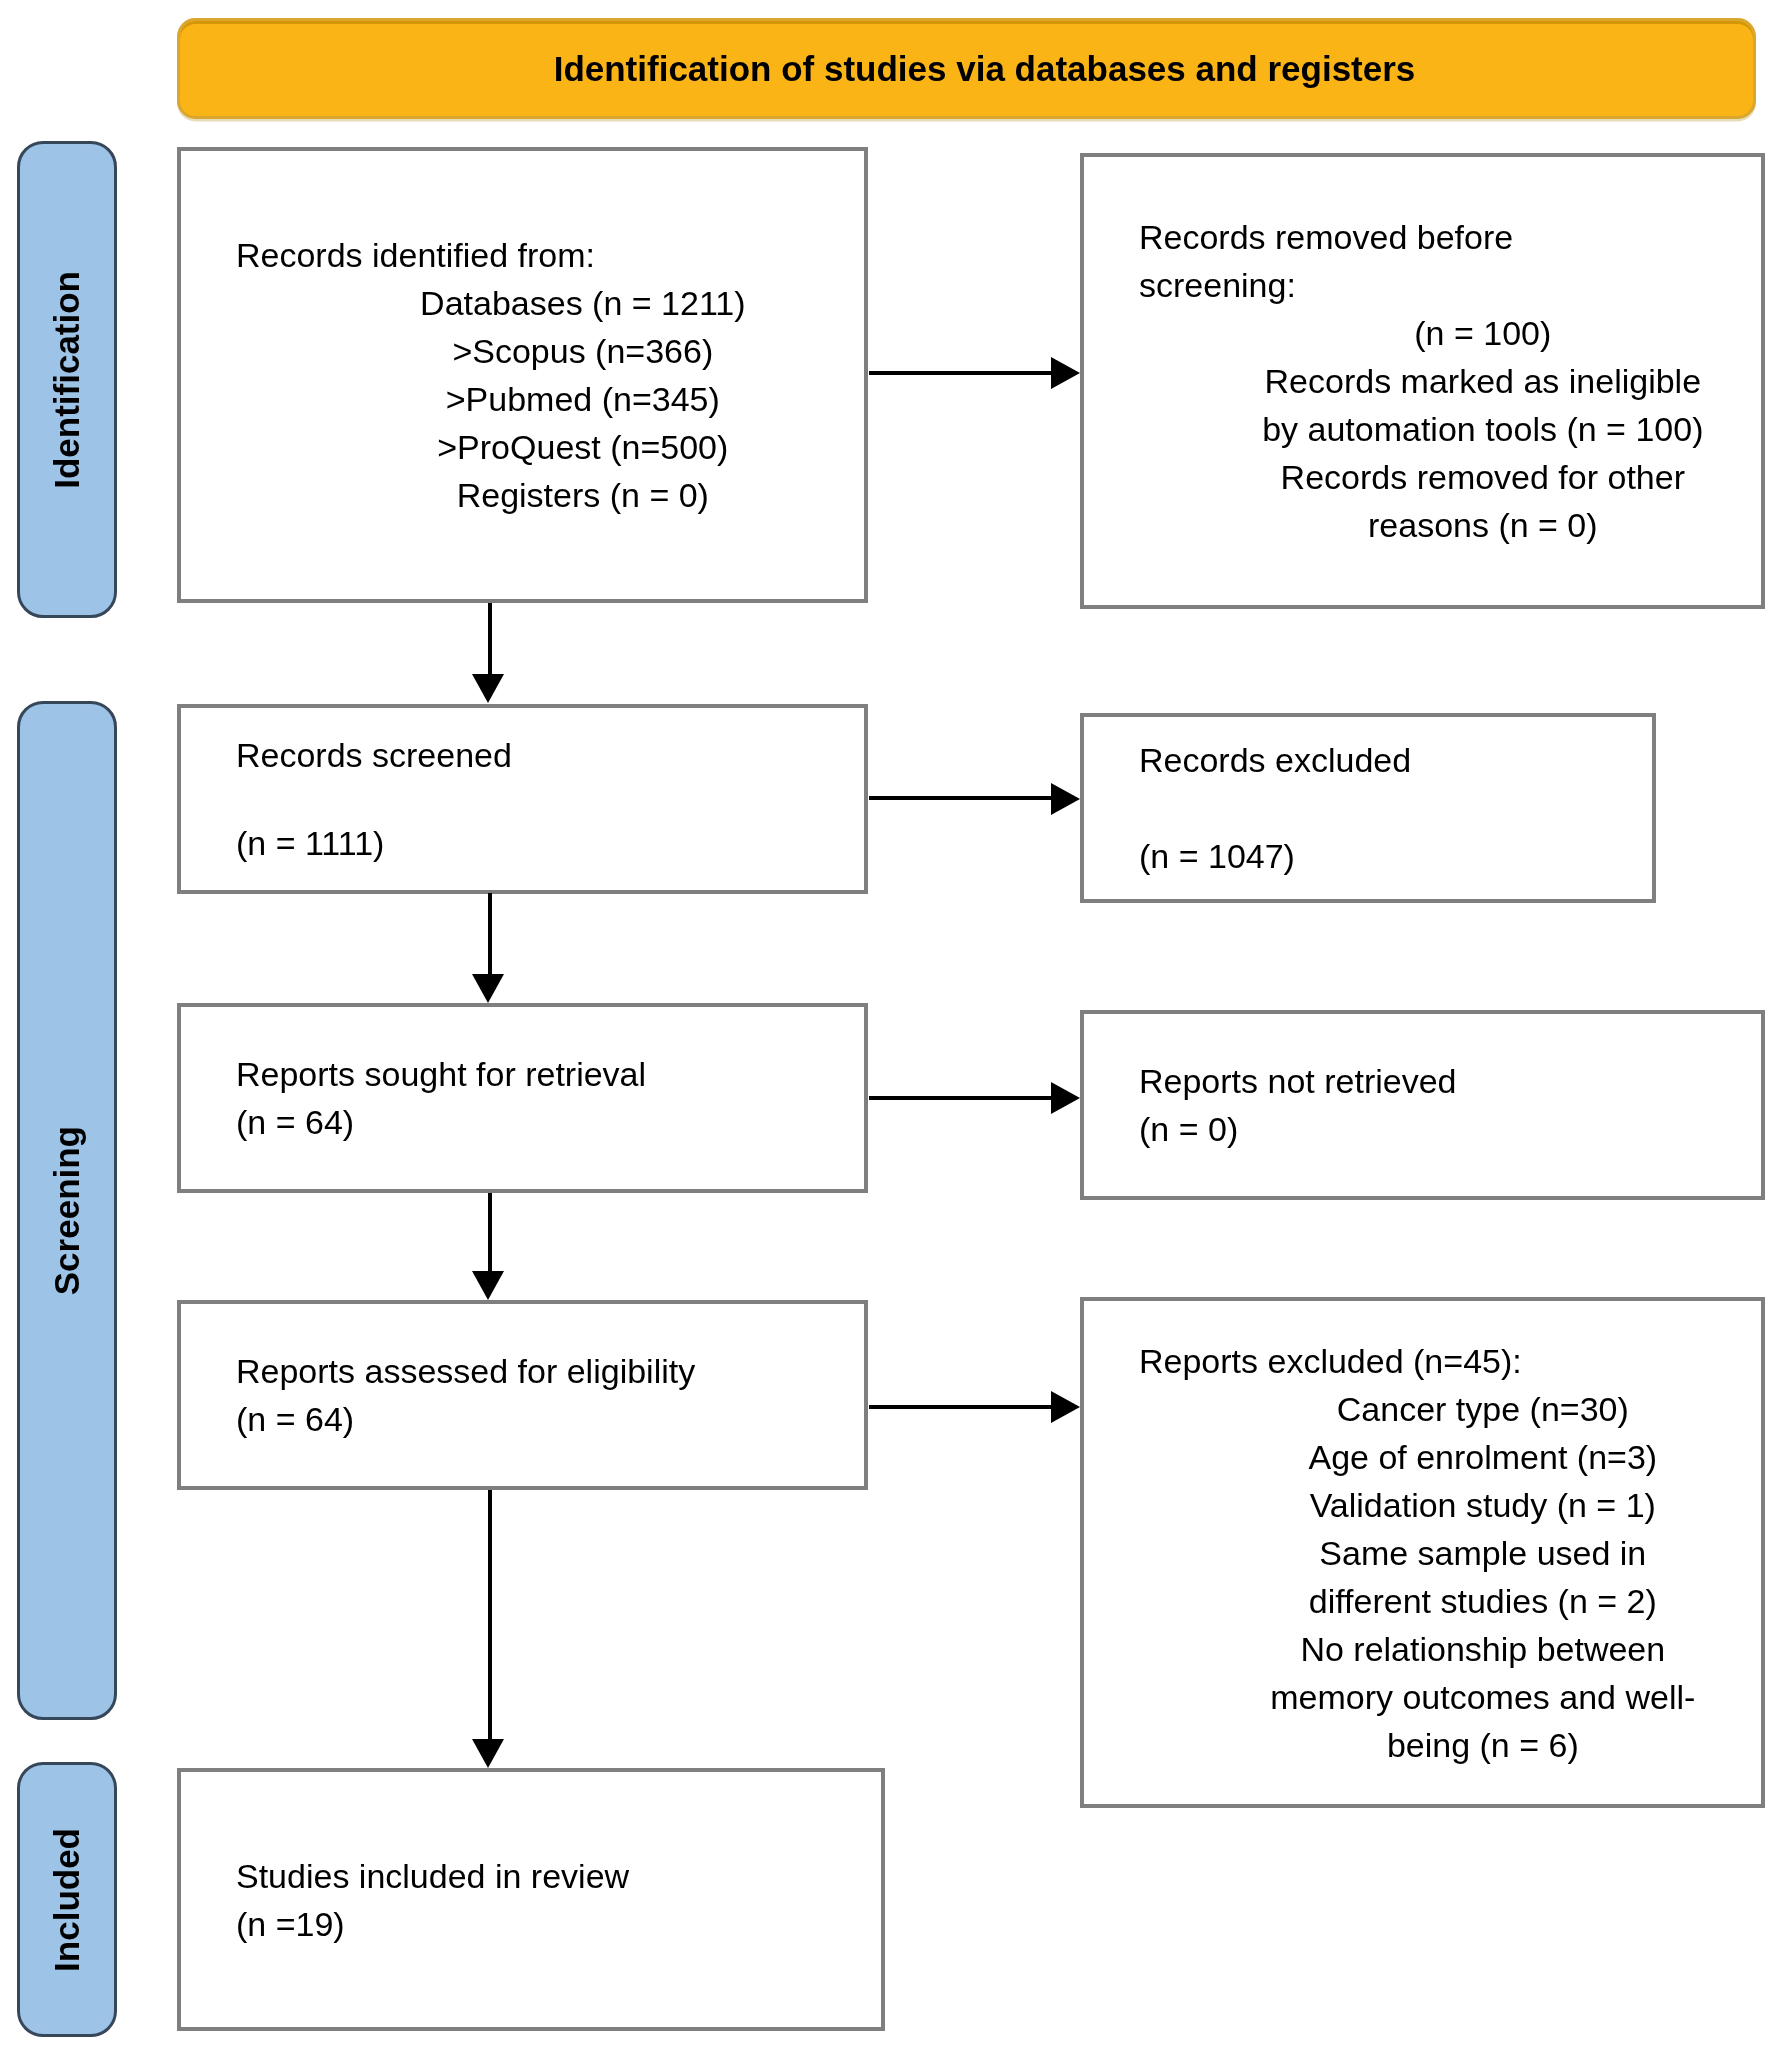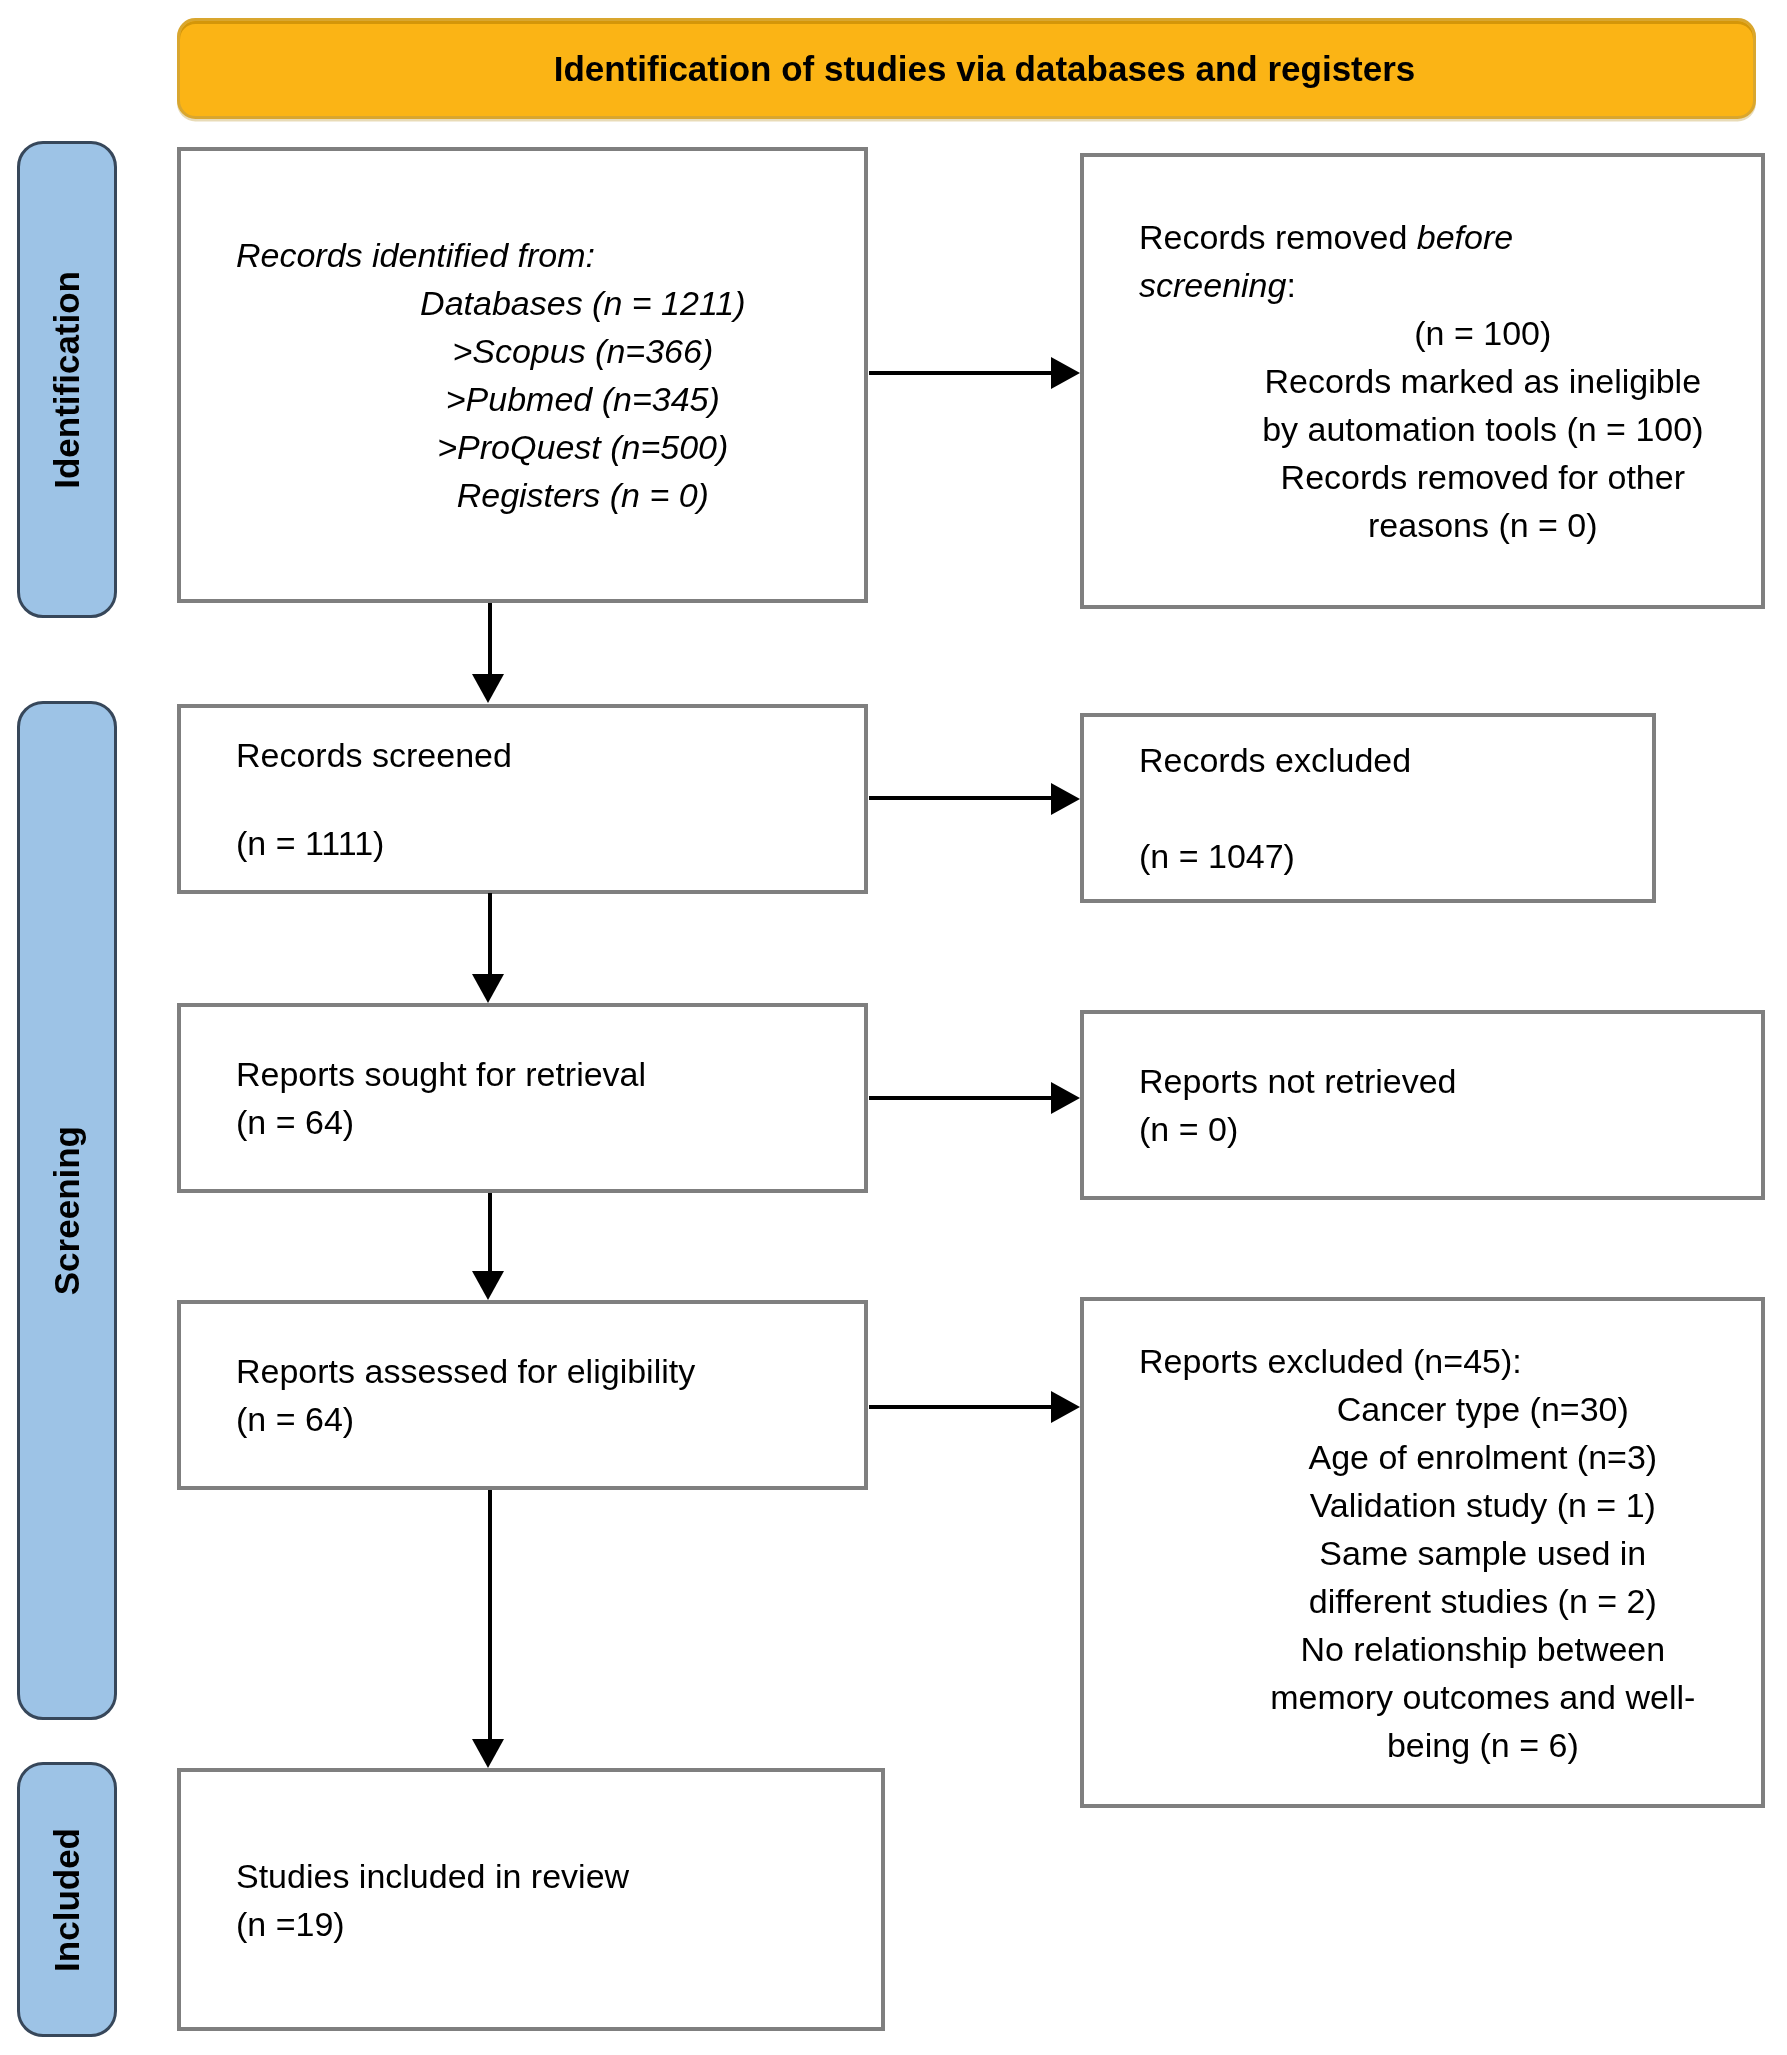--- a/index.html
+++ b/index.html
@@ -55,22 +55,22 @@
     position:absolute;
     background:#ffffff;
     border:4.9px solid var(--box-border);
     box-sizing:border-box;
     display:flex;flex-direction:column;justify-content:center;
     padding:11px 18.4px 11px 55px;
     font-size:34px;line-height:48px;
   }
   .flow-box .line{white-space:nowrap;}
   .indent{margin-left:84px;text-align:center;}
-  .it{font-style:italic;}
-  #box-records-identified{left:177px;top:147px;width:691px;height:456px;font-style:italic;}
+  .it{}
+  #box-records-identified{left:177px;top:147px;width:691px;height:456px;}
   #box-records-removed{left:1080px;top:153px;width:685px;height:456px;}
   #box-records-screened{left:177px;top:704px;width:691px;height:190px;gap:40px;}
   #box-records-excluded{left:1080px;top:713px;width:576px;height:190px;gap:48px;}
   #box-reports-sought{left:177px;top:1003px;width:691px;height:190px;}
   #box-reports-not-retrieved{left:1080px;top:1010px;width:685px;height:190px;}
   #box-reports-assessed{left:177px;top:1300px;width:691px;height:190px;}
   #box-reports-excluded{left:1080px;top:1297px;width:685px;height:511px;}
   #box-studies-included{left:177px;top:1768px;width:708px;height:263px;}
   
   .arrow-line-h{position:absolute;height:4.3px;background:var(--arrow-color);}

